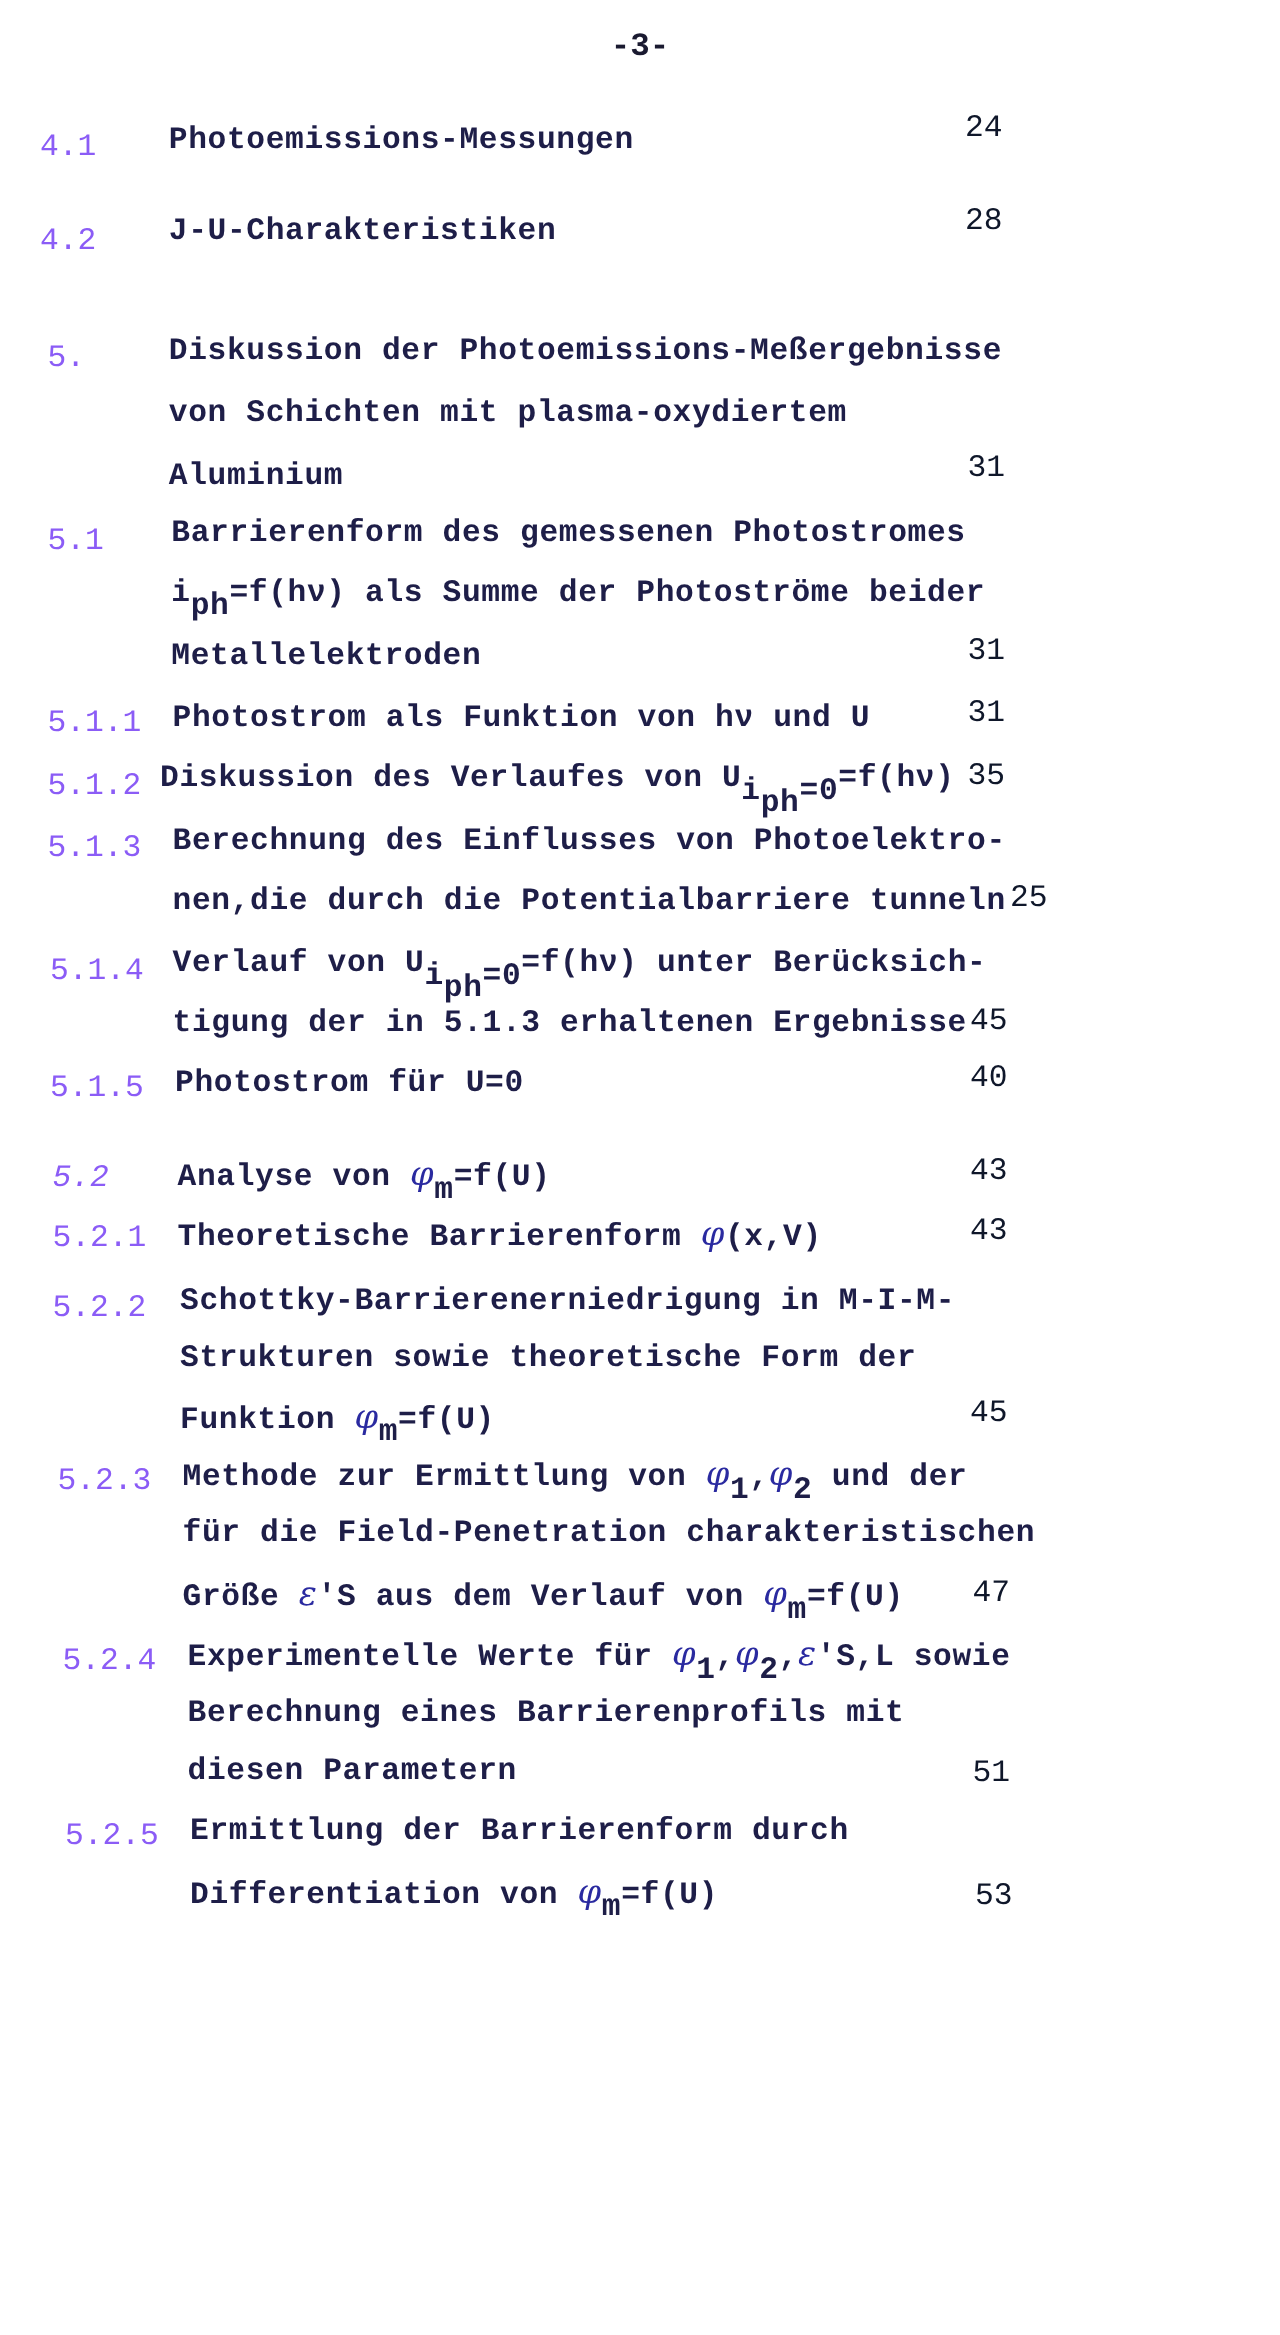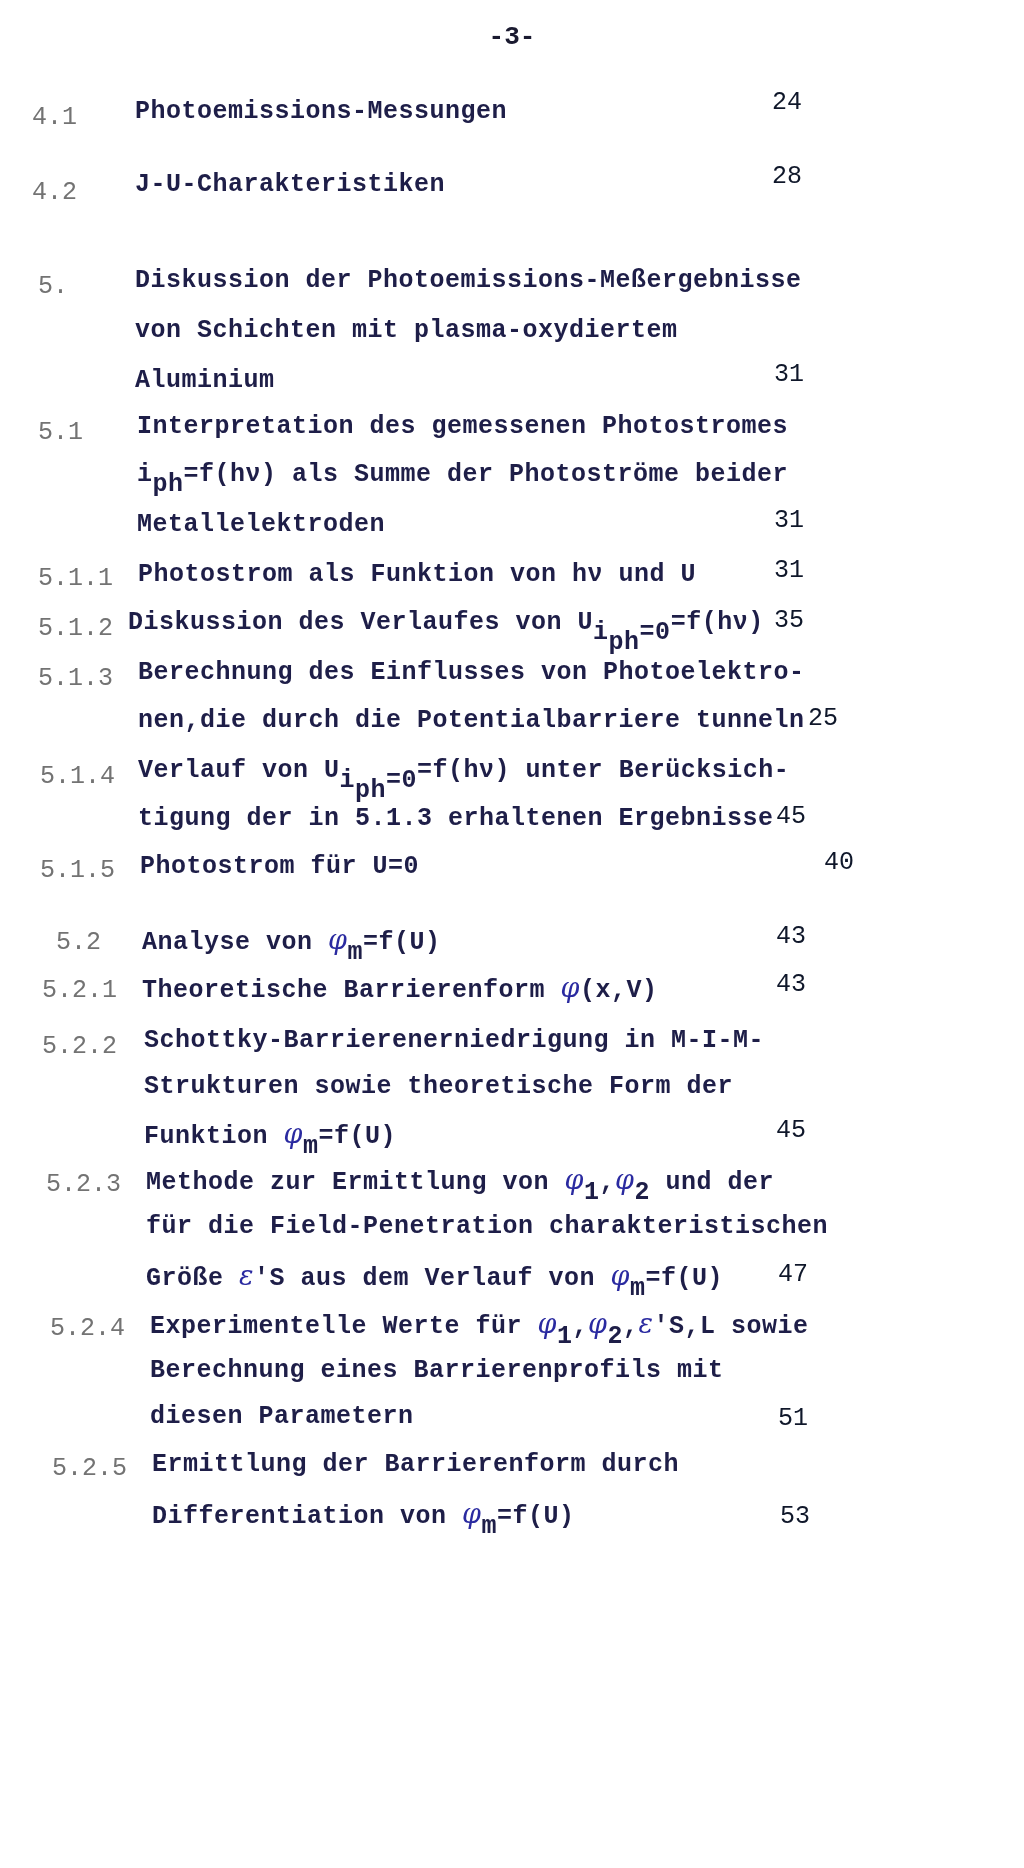--- a/index.html
+++ b/index.html
@@ -9,21 +9,21 @@
     color:#1c1c40;
   }
   .page-num {
     position:absolute; top:22px; left:0; width:1024px; text-align:center;
     font-size:26px; font-weight:bold; color:#1a1a30;
   }
   .line {
     position:absolute; font-size:25px; white-space:nowrap; font-weight:bold;
     letter-spacing:0.5px; color:#1e1e48;
   }
-  .num { position:absolute; font-size:25px; white-space:nowrap; color:#737373; }
+  .num { position:absolute; font-size:25px; white-space:nowrap; color:#8b5cf6; }
   .pg { position:absolute; font-size:25px; white-space:nowrap; color:#0f172a; }
   sub { font-size:25px; vertical-align:-10px; }
   .sym { font-family:"DejaVu Serif", serif; font-style:italic; font-weight:normal; color:#2a2aa0; font-size:27px; }
 </style>
 </head>
 <body>
 
 <div class="page-num">-3-</div>
 
 <div class="num" style="left:32px;top:103px;">4.1</div>
@@ -34,21 +34,21 @@
 <div class="line" style="left:135px;top:170px;">J-U-Charakteristiken</div>
 <div class="pg" style="left:772px;top:162px;">28</div>
 
 <div class="num" style="left:38px;top:272px;">5.</div>
 <div class="line" style="left:135px;top:266px;">Diskussion der Photoemissions-Meßergebnisse</div>
 <div class="line" style="left:135px;top:316px;">von Schichten mit plasma-oxydiertem</div>
 <div class="line" style="left:135px;top:366px;">Aluminium</div>
 <div class="pg" style="left:774px;top:360px;">31</div>
 
 <div class="num" style="left:38px;top:418px;">5.1</div>
-<div class="line" style="left:137px;top:412px;">Interpretation des gemessenen Photostromes</div>
+<div class="line" style="left:137px;top:412px;">Barrierenform des gemessenen Photostromes</div>
 <div class="line" style="left:137px;top:460px;">i<sub>ph</sub>=f(hν) als Summe der Photoströme beider</div>
 <div class="line" style="left:137px;top:510px;">Metallelektroden</div>
 <div class="pg" style="left:774px;top:506px;">31</div>
 
 <div class="num" style="left:38px;top:564px;">5.1.1</div>
 <div class="line" style="left:138px;top:560px;">Photostrom als Funktion von hν und U</div>
 <div class="pg" style="left:774px;top:556px;">31</div>
 
 <div class="num" style="left:38px;top:614px;">5.1.2</div>
 <div class="line" style="left:128px;top:608px;">Diskussion des Verlaufes von U<sub>i<sub>ph</sub>=0</sub>=f(hν)</div>
@@ -59,23 +59,23 @@
 <div class="line" style="left:138px;top:706px;">nen,die durch die Potentialbarriere tunneln</div>
 <div class="pg" style="left:808px;top:704px;">25</div>
 
 <div class="num" style="left:40px;top:762px;">5.1.4</div>
 <div class="line" style="left:138px;top:756px;">Verlauf von U<sub>i<sub>ph</sub>=0</sub>=f(hν) unter Berücksich-</div>
 <div class="line" style="left:138px;top:804px;">tigung der in 5.1.3 erhaltenen Ergebnisse</div>
 <div class="pg" style="left:776px;top:802px;">45</div>
 
 <div class="num" style="left:40px;top:856px;">5.1.5</div>
 <div class="line" style="left:140px;top:852px;">Photostrom für U=0</div>
-<div class="pg" style="left:776px;top:848px;margin-left:48px;">40</div>
+<div class="pg" style="left:776px;top:848px;">40</div>
 
-<div class="num" style="left:56px;top:928px;">5.2</div>
+<div class="num" style="left:42px;top:928px;font-style:italic;">5.2</div>
 <div class="line" style="left:142px;top:924px;">Analyse von <span class="sym">φ</span><sub>m</sub>=f(U)</div>
 <div class="pg" style="left:776px;top:922px;">43</div>
 
 <div class="num" style="left:42px;top:976px;">5.2.1</div>
 <div class="line" style="left:142px;top:972px;">Theoretische Barrierenform <span class="sym">φ</span>(x,V)</div>
 <div class="pg" style="left:776px;top:970px;">43</div>
 
 <div class="num" style="left:42px;top:1032px;">5.2.2</div>
 <div class="line" style="left:144px;top:1026px;">Schottky-Barrierenerniedrigung in M-I-M-</div>
 <div class="line" style="left:144px;top:1072px;">Strukturen sowie theoretische Form der</div>

